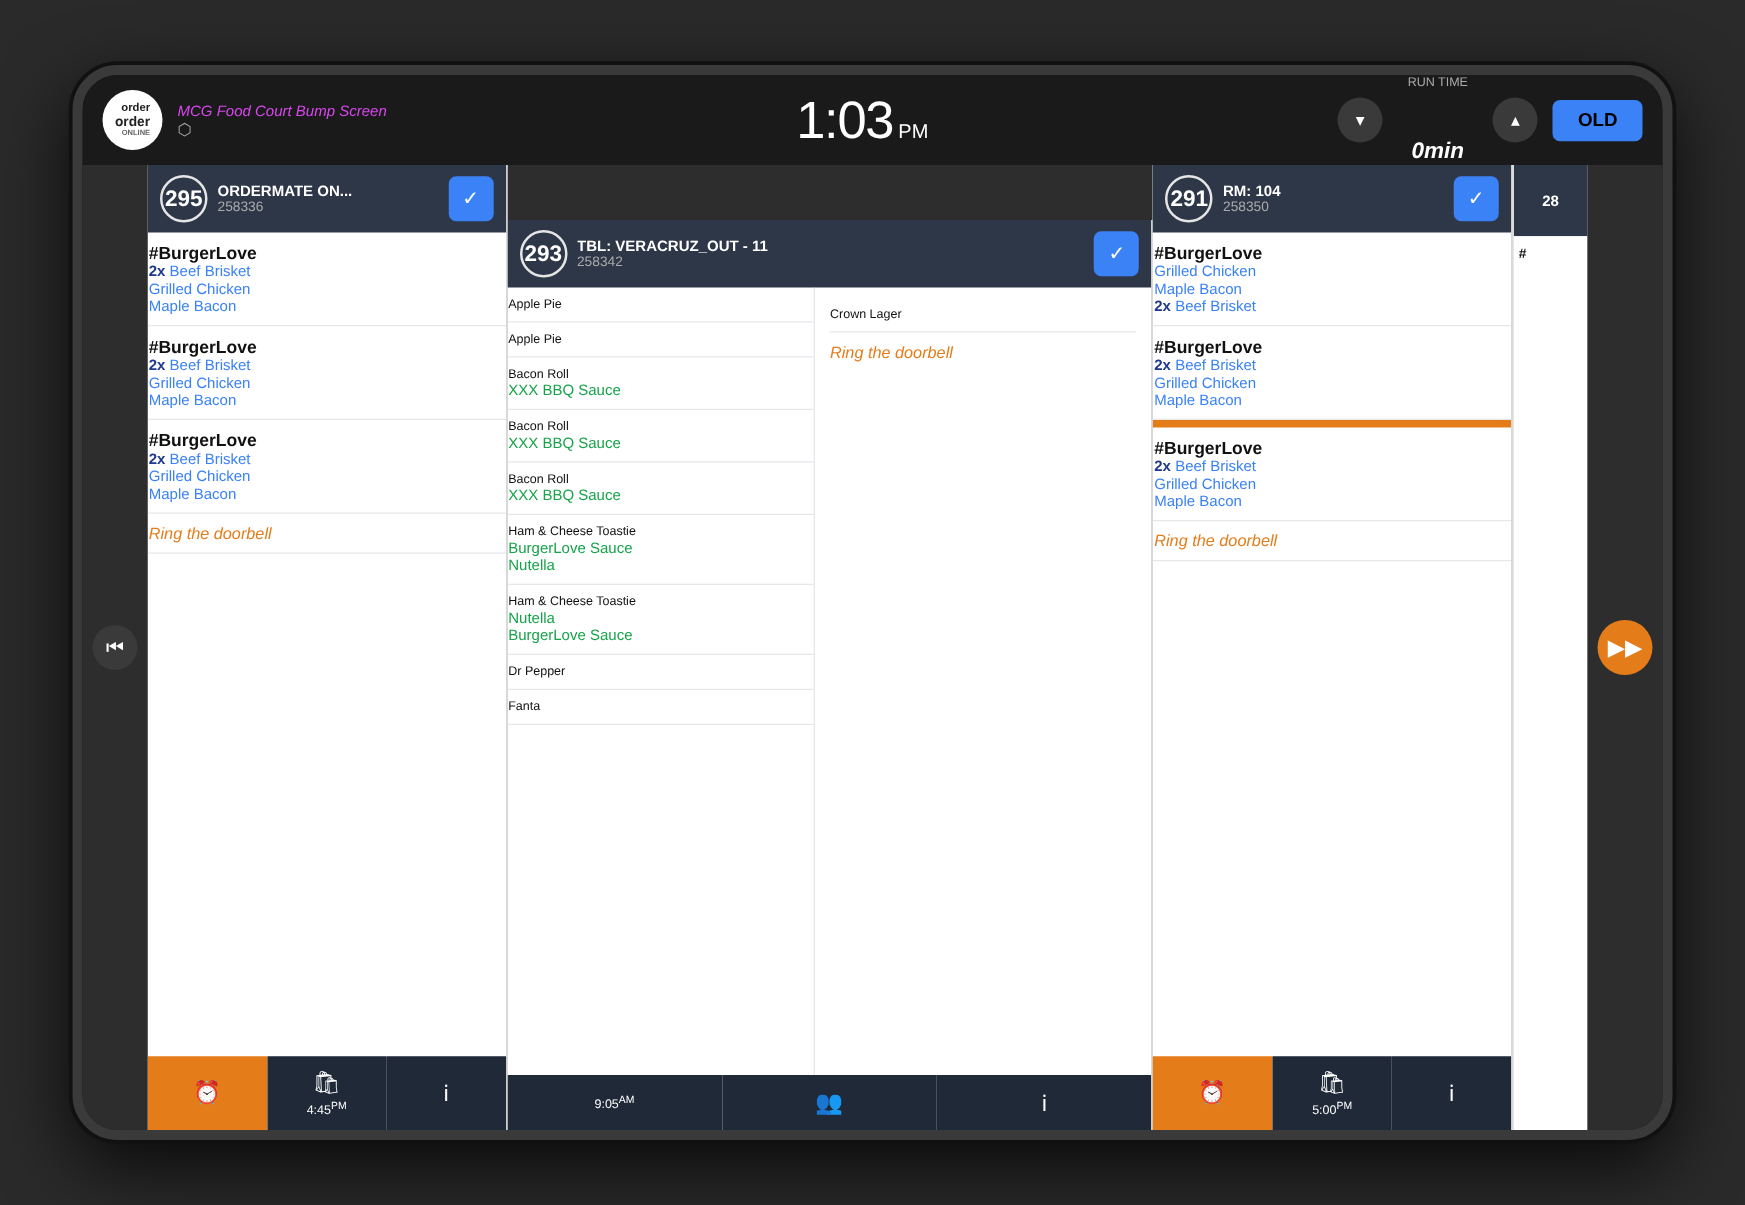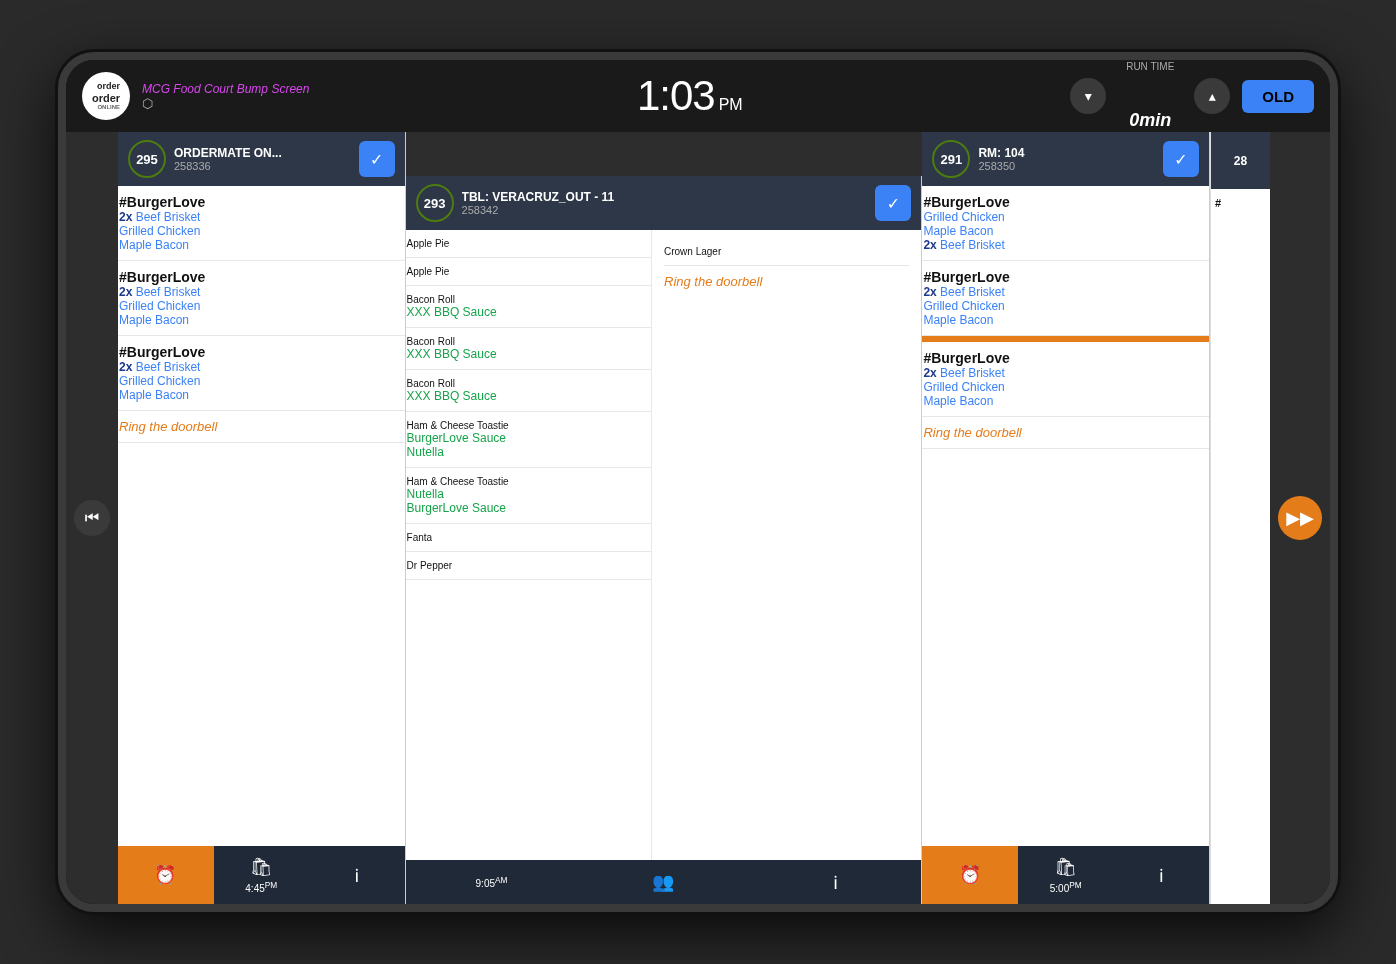--- a/index.html
+++ b/index.html
@@ -144,26 +144,26 @@
       display: flex;
       align-items: center;
       padding: 8px 10px;
       gap: 8px;
       flex-shrink: 0;
     }
     .order-num-badge {
       width: 38px;
       height: 38px;
       border-radius: 50%;
-      border: 2px solid #4d7c0f;
-      color: white;
-      display: flex;
-      align-items: center;
-      justify-content: center;
-      font-size: 13px;
+      border: 2px solid #e5e5e5;
+      color: white;
+      display: flex;
+      align-items: center;
+      justify-content: center;
+      font-size: 18px;
       font-weight: 700;
       flex-shrink: 0;
     }
     .order-header-info {
       flex: 1;
       min-width: 0;
     }
     .order-table { color: white; font-size: 12px; font-weight: 600; white-space: nowrap; overflow: hidden; text-overflow: ellipsis; }
     .order-sub { color: #aaa; font-size: 11px; }
     .check-btn {
@@ -413,24 +413,24 @@
               <div class="item-name">Ham &amp; Cheese Toastie</div>
               <div class="item-mod" style="color:#16a34a;">BurgerLove Sauce</div>
               <div class="item-mod" style="color:#16a34a;">Nutella</div>
             </div>
             <div class="order-item">
               <div class="item-name">Ham &amp; Cheese Toastie</div>
               <div class="item-mod" style="color:#16a34a;">Nutella</div>
               <div class="item-mod" style="color:#16a34a;">BurgerLove Sauce</div>
             </div>
             <div class="order-item">
+              <div class="item-name">Dr Pepper</div>
+            </div>
+            <div class="order-item">
               <div class="item-name">Fanta</div>
-            </div>
-            <div class="order-item">
-              <div class="item-name">Dr Pepper</div>
             </div>
           </div>
           <div class="col-right">
             <div class="order-item" style="border:none;padding:8px 0;">
               <div class="item-name">Crown Lager</div>
             </div>
             <div style="border-top:1px solid #e5e7eb;padding:8px 0;">
               <div class="item-note">Ring the doorbell</div>
             </div>
           </div>

